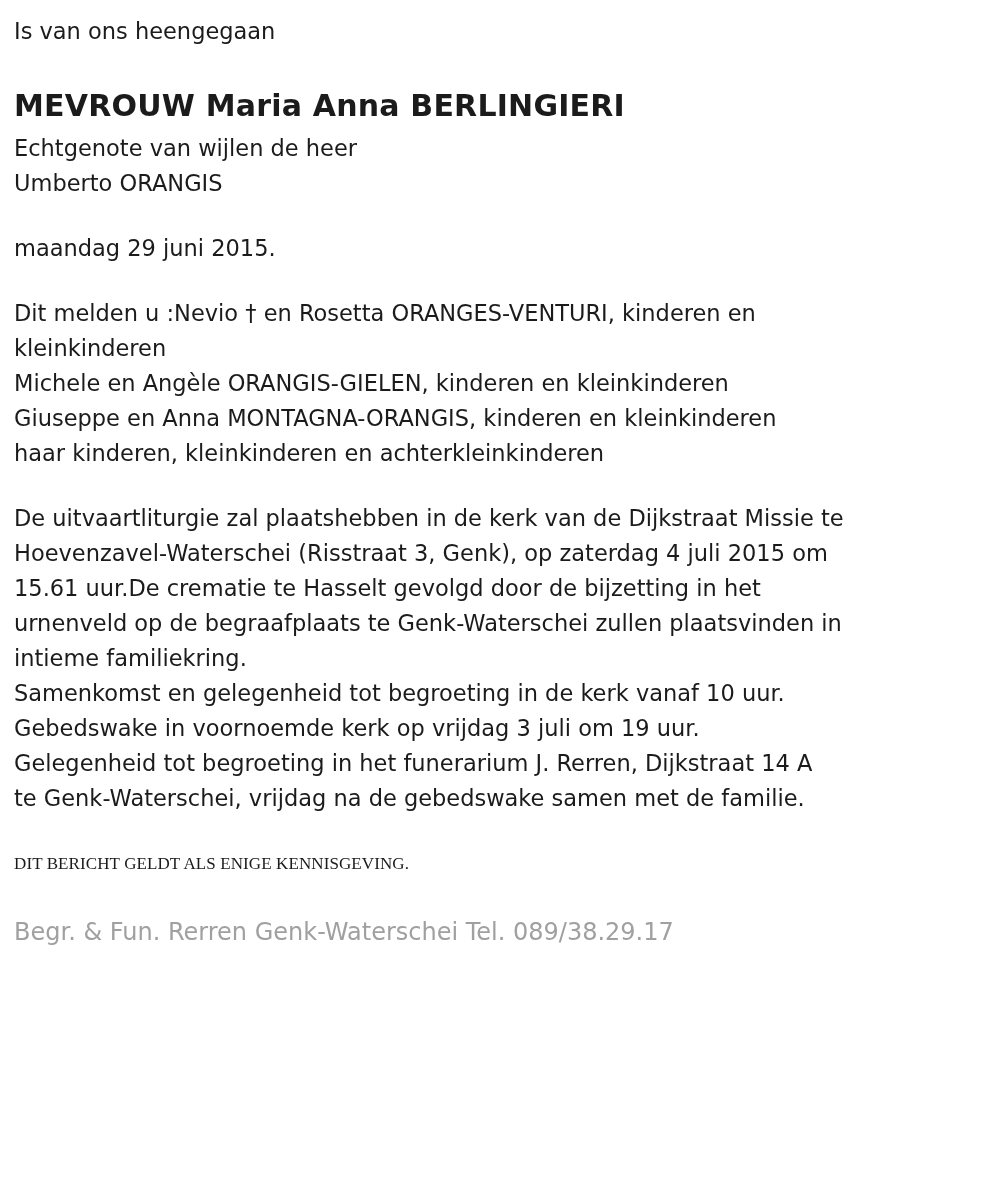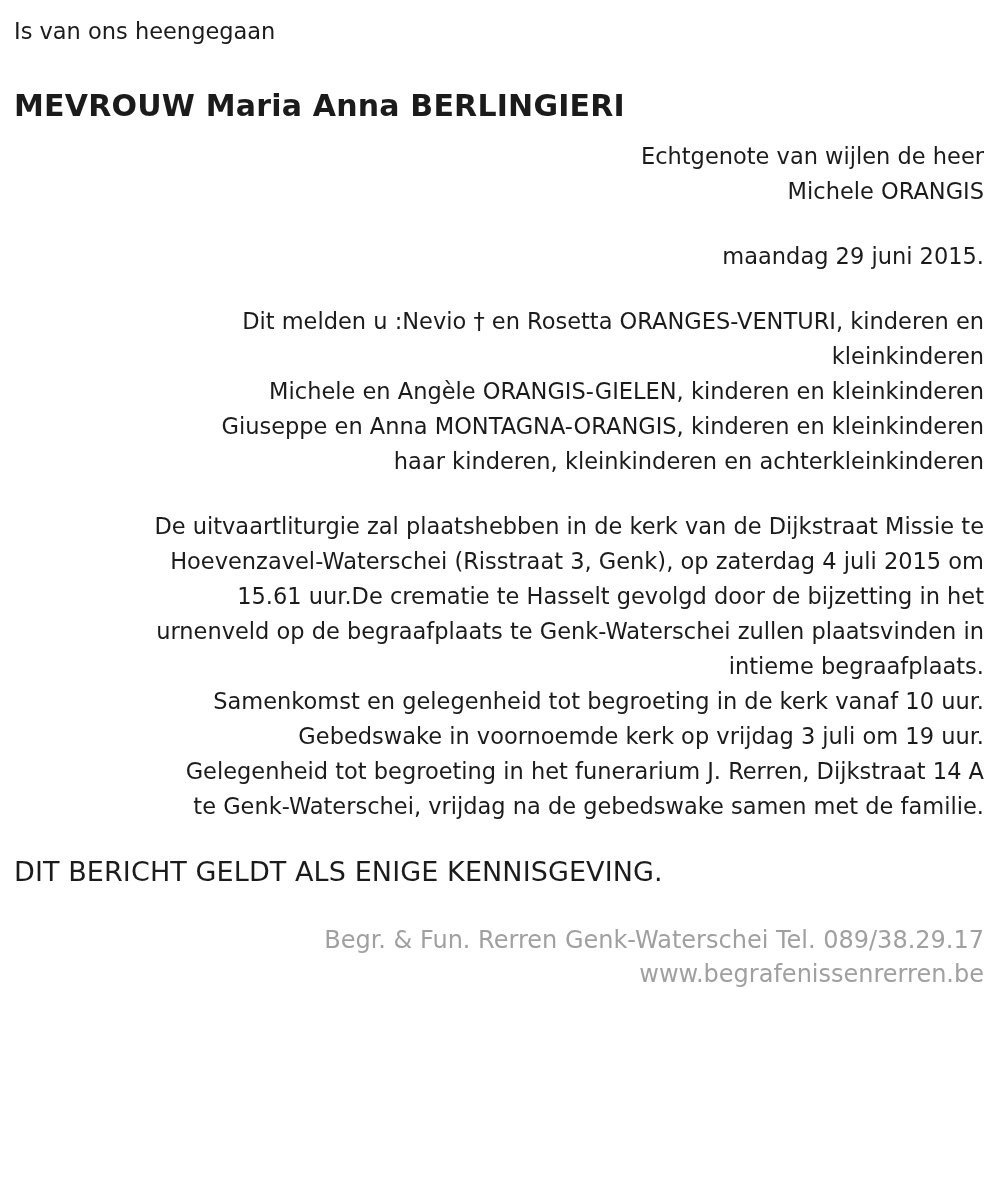--- a/index.html
+++ b/index.html
@@ -25,51 +25,51 @@
     line-height: 35px;
     color: #1b1b1b;
     white-space: pre-wrap;
   }
   .name {
     font-size: 30px;
     line-height: 42px;
     font-weight: bold;
     letter-spacing: 0.2px;
     margin-top: 36px;
-    margin-bottom: 12px;
+    margin-bottom: 4px;
   }
   .block {
     margin: 0;
-    text-align: right;
   }
   .gap-md { height: 30px; }
   .gap-lg { height: 34px; }
   .notice {
-    font-size: 27px;
+    font-size: 17px;
     line-height: 35px;
     letter-spacing: 0.1px;
+    font-family: Liberation Serif, serif;
   }
   .footer {
     color: #a0a0a0;
     font-size: 24px;
     line-height: 34px;
   }
 </style>
 </head>
 <body>
 
 <div class="page">
 
   <div class="line">Is van ons heengegaan</div>
 
   <div class="name">MEVROUW Maria Anna BERLINGIERI</div>
 
   <div class="block">
     <div class="line">Echtgenote van wijlen de heer</div>
-    <div class="line">Michele ORANGIS</div>
+    <div class="line">Umberto ORANGIS</div>
   </div>
 
   <div class="gap-md"></div>
 
   <div class="block">
     <div class="line">maandag 29 juni 2015.</div>
   </div>
 
   <div class="gap-md"></div>
 
@@ -81,31 +81,30 @@
     <div class="line">haar kinderen, kleinkinderen en achterkleinkinderen</div>
   </div>
 
   <div class="gap-md"></div>
 
   <div class="block">
     <div class="line">De uitvaartliturgie zal plaatshebben in de kerk van de Dijkstraat Missie te</div>
     <div class="line">Hoevenzavel-Waterschei (Risstraat 3, Genk), op zaterdag 4 juli 2015 om</div>
     <div class="line">15.61 uur.De crematie te Hasselt gevolgd door de bijzetting in het</div>
     <div class="line">urnenveld op de begraafplaats te Genk-Waterschei zullen plaatsvinden in</div>
-    <div class="line">intieme begraafplaats.</div>
+    <div class="line">intieme familiekring.</div>
     <div class="line">Samenkomst en gelegenheid tot begroeting in de kerk vanaf 10 uur.</div>
     <div class="line">Gebedswake in voornoemde kerk op vrijdag 3 juli om 19 uur.</div>
     <div class="line">Gelegenheid tot begroeting in het funerarium J. Rerren, Dijkstraat 14 A</div>
     <div class="line">te Genk-Waterschei, vrijdag na de gebedswake samen met de familie.</div>
   </div>
 
   <div class="gap-md"></div>
 
   <div class="notice">DIT BERICHT GELDT ALS ENIGE KENNISGEVING.</div>
 
   <div class="gap-lg"></div>
 
   <div class="block">
     <div class="footer">Begr. &amp; Fun. Rerren Genk-Waterschei Tel. 089/38.29.17</div>
-    <div class="footer">www.begrafenissenrerren.be</div>
   </div>
 
 </div>
 
 </body></html>

